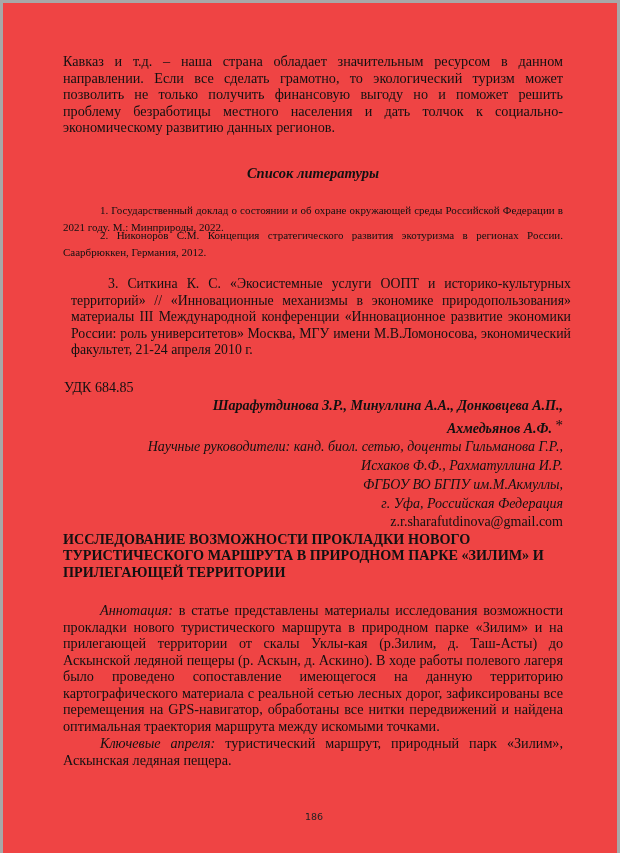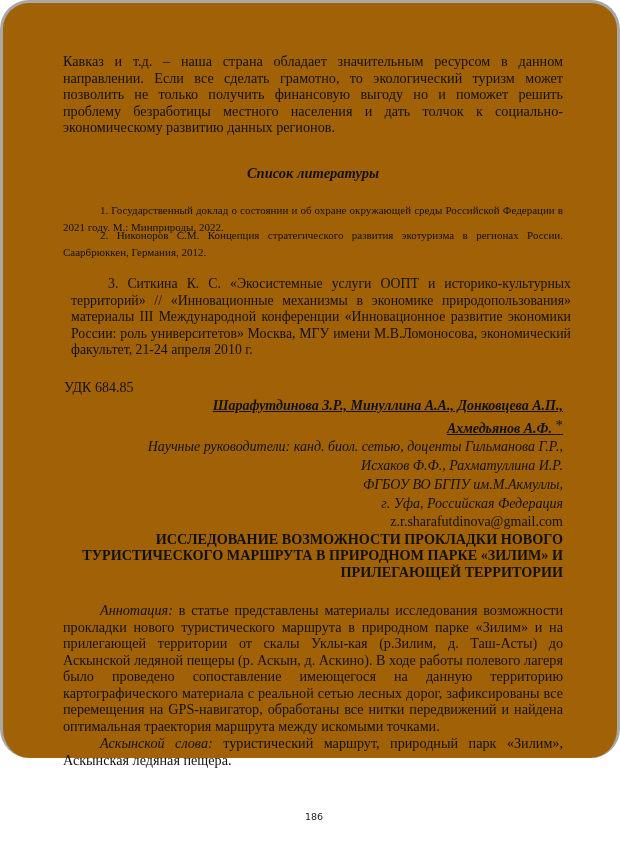--- a/index.html
+++ b/index.html
@@ -1,35 +1,34 @@
 <!DOCTYPE html>
 <html><head>
 <meta charset="utf-8">
 <style>
   html, body { margin: 0; padding: 0; background: #ffffff; }
   body { width: 620px; height: 857px; position: relative; overflow: hidden; }
   .page {
-    position: absolute; left: 0; top: 0; width: 620px; height: 758px;
+    position: absolute; left: 0; top: 0; width: 620px; height: 853px;
     box-sizing: border-box;
     border-left: 3px solid #a8a8a8; border-top: 3px solid #a8a8a8; border-right: 3px solid #a8a8a8;
-    background: #a16207;
-    border-radius: 29px;
+    background: #ef4444;
   }
   .serif { font-family: "Liberation Serif", "DejaVu Serif", serif; color: #111; }
   .para {
     position: absolute; left: 60px; width: 500px;
     font-size: 14.2px; line-height: 16.5px; text-align: justify; text-align-last: left;
   }
   .indent { text-indent: 37px; }
   .h-center { position: absolute; left: 60px; width: 500px; text-align: center; font-weight: bold; font-size: 14.5px; }
   .right { position: absolute; left: 60px; width: 500px; text-align: right; font-size: 14px; line-height: 18.7px; }
-  .bi { font-weight: bold; font-style: italic; text-decoration: underline; }
+  .bi { font-weight: bold; font-style: italic; }
   .it { font-style: italic; }
   .udk { position: absolute; left: 61px; top: 377px; font-size: 14px; }
-  .title { position: absolute; left: 60px; width: 500px; top: 528px; text-align: right; font-weight: bold; font-size: 14.2px; line-height: 16.4px; }
+  .title { position: absolute; left: 60px; width: 500px; top: 528px; text-align: left; font-weight: bold; font-size: 14.2px; line-height: 16.4px; }
   .pagenum { position: absolute; left: 302px; top: 808px; font-family: "DejaVu Sans", sans-serif; font-size: 9.5px; color: #222; }
   .sup { font-size: 15px; vertical-align: 3px; font-weight: normal; font-style: normal; }
 </style>
 </head>
 <body>
 
 <div class="page">
 
   <p class="para serif" style="top:50px; margin:0;">Кавказ и т.д. – наша страна обладает значительным ресурсом в данном направлении. Если все сделать грамотно, то экологический туризм может позволить не только получить финансовую выгоду но и поможет решить проблему безработицы местного населения и дать толчок к социально-экономическому развитию данных регионов.</p>
 
@@ -48,17 +47,17 @@
     <div class="it">Исхаков Ф.Ф., Рахматуллина И.Р.</div>
     <div class="it">ФГБОУ ВО БГПУ им.М.Акмуллы,</div>
     <div class="it">г. Уфа, Российская Федерация</div>
     <div>z.r.sharafutdinova@gmail.com</div>
   </div>
 
   <div class="title serif">ИССЛЕДОВАНИЕ ВОЗМОЖНОСТИ ПРОКЛАДКИ НОВОГО ТУРИСТИЧЕСКОГО МАРШРУТА В ПРИРОДНОМ ПАРКЕ «ЗИЛИМ» И ПРИЛЕГАЮЩЕЙ ТЕРРИТОРИИ</div>
 
   <p class="para serif indent" style="top:599px; margin:0;"><span class="it">Аннотация:</span><span> в статье представлены материалы исследования возможности прокладки нового туристического маршрута в природном парке «Зилим» и на прилегающей территории от скалы Уклы-кая (р.Зилим, д. Таш-Асты) до Аскынской ледяной пещеры (р. Аскын, д. Аскино). В ходе работы полевого лагеря было проведено сопоставление имеющегося на данную территорию картографического материала с реальной сетью лесных дорог, зафиксированы все перемещения на GPS-навигатор, обработаны все нитки передвижений и найдена оптимальная траектория маршрута между искомыми точками.</span></p>
 
-  <p class="para serif indent" style="top:732px; margin:0;"><span class="it">Аскынской слова:</span><span> туристический маршрут, природный парк «Зилим», Аскынская ледяная пещера.</span></p>
+  <p class="para serif indent" style="top:732px; margin:0;"><span class="it">Ключевые апреля:</span><span> туристический маршрут, природный парк «Зилим», Аскынская ледяная пещера.</span></p>
 
 
   <div class="pagenum">186</div>
 </div>
 
 </body></html>

